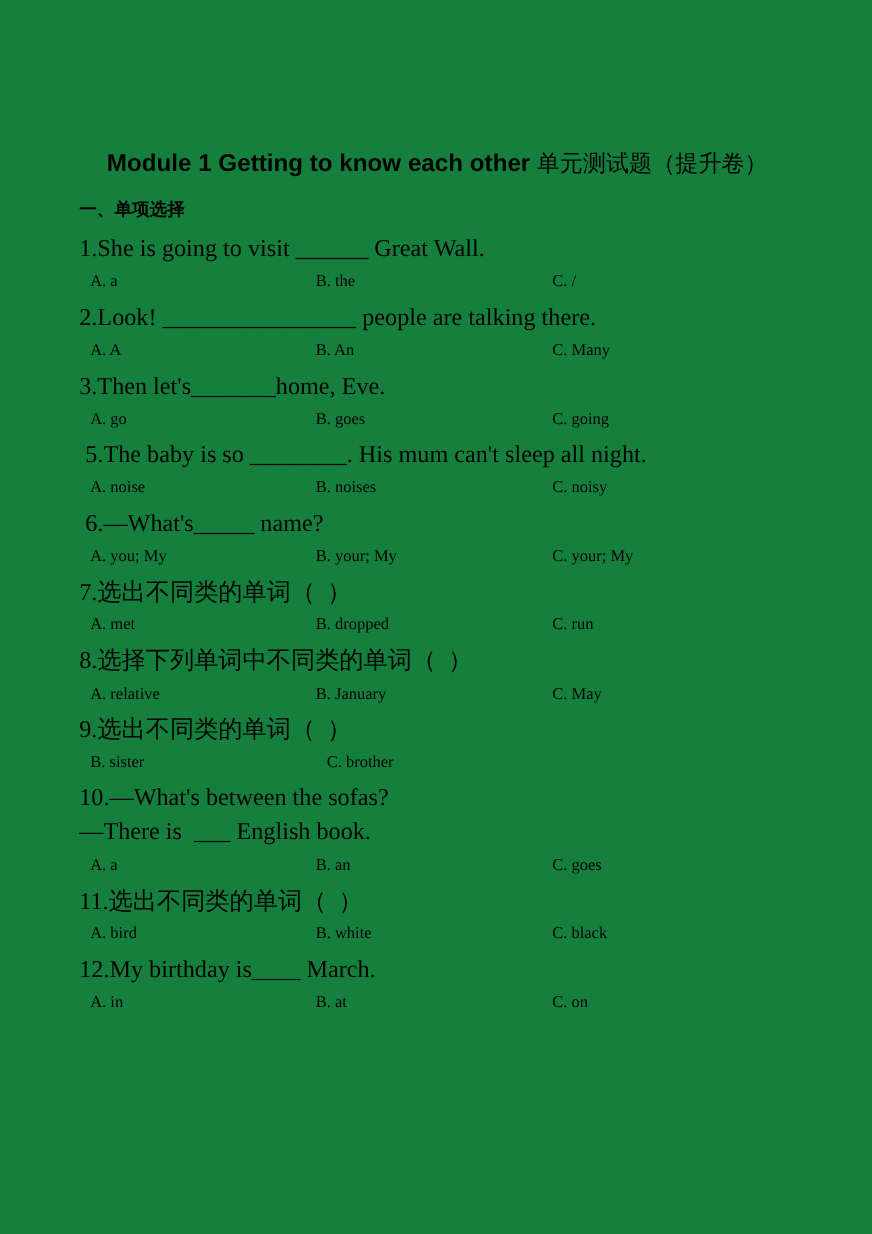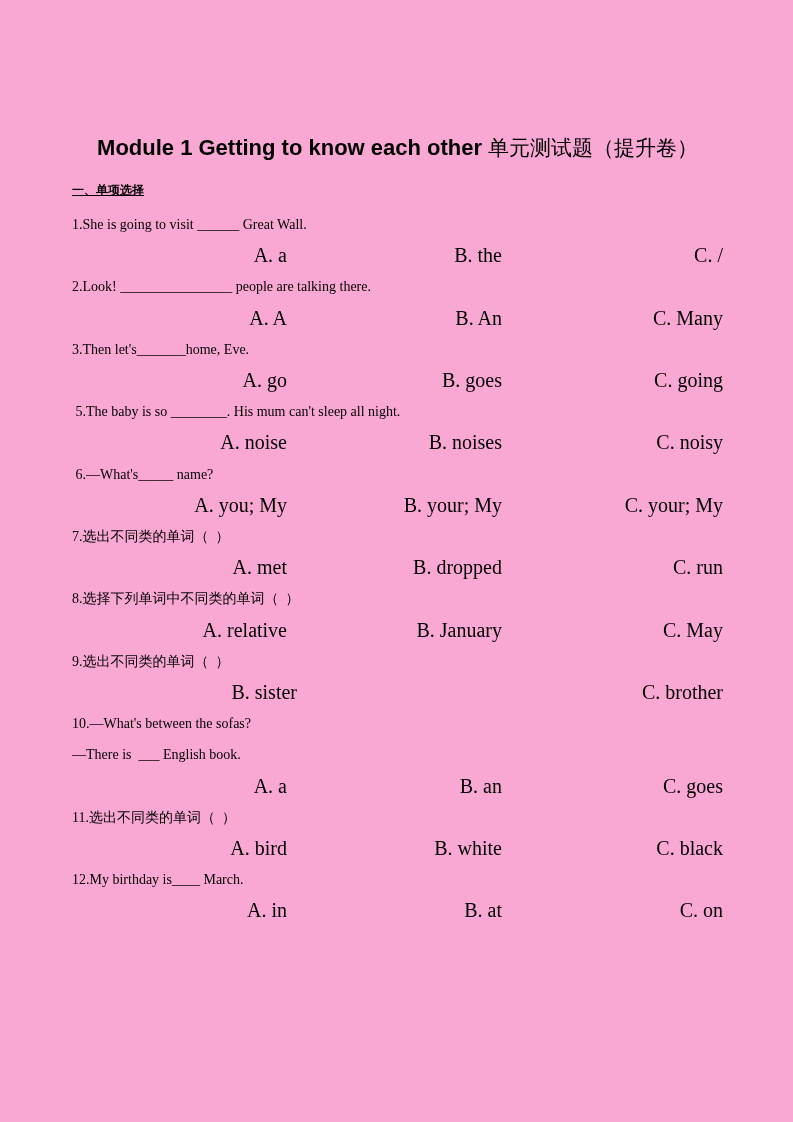--- a/index.html
+++ b/index.html
@@ -5,21 +5,21 @@
   * { margin: 0; padding: 0; box-sizing: border-box; }
   html, body { background: #ffffff; }
   body {
     width: 793px; height: 1122px;
     font-family: "Liberation Serif", "DejaVu Serif", serif;
     color: #000000;
   }
   .page {
     position: relative;
     width: 793px; height: 1122px;
-    background: #f9a8d4;
+    background: #15803d;
     padding: 133px 70px 0 72px;
     overflow: hidden;
   }
   .title {
     text-align: center;
     line-height: 30px;
     white-space: nowrap;
   }
   .title-en {
     font-family: "Liberation Sans", "DejaVu Sans", sans-serif;
@@ -29,36 +29,34 @@
   }
   .title-zh {
     font-family: "Liberation Sans", "DejaVu Sans", sans-serif;
     font-weight: 400;
     font-size: 21px;
   }
   .section-heading {
     margin-top: 12px;
     font-family: "Liberation Sans", "DejaVu Sans", sans-serif;
     font-weight: 700;
-    font-size: 12px;
+    font-size: 16px;
     line-height: 26px;
-    text-decoration: underline;
   }
   .questions { margin-top: 6px; }
   .q-line {
-    font-size: 14px;
+    font-size: 22px;
     line-height: 31.2px;
     white-space: pre-wrap;
   }
   .options {
     display: flex;
     padding-left: 10px;
-    font-size: 20px;
+    font-size: 15px;
     line-height: 31.2px;
-    text-align: right;
   }
   .option { white-space: pre-wrap; }
   .option-a { width: 205px; flex: 0 0 205px; }
   .option-b { width: 215px; flex: 0 0 215px; }
   .option-c { flex: 1 1 auto; }
 </style>
 </head>
 <body>
 
 <div class="page">

